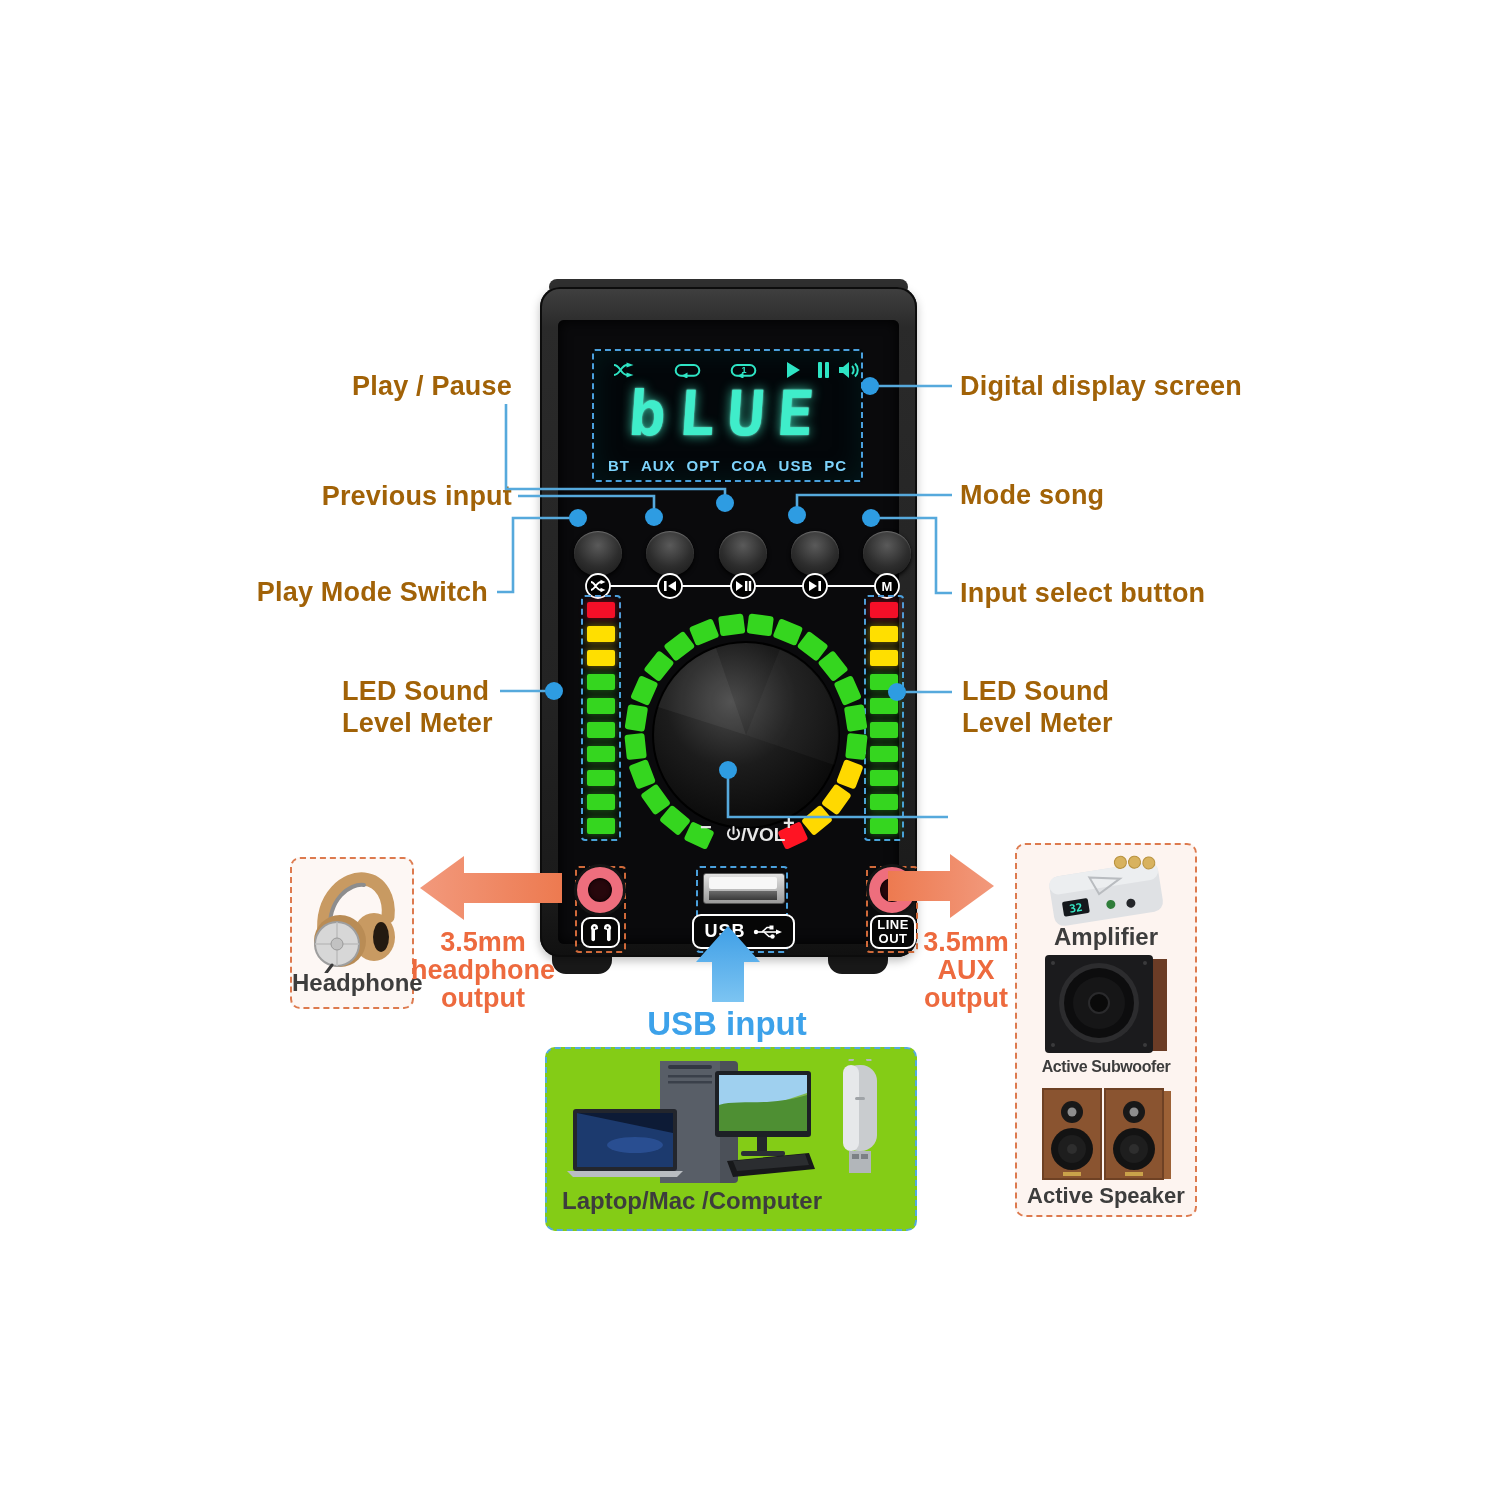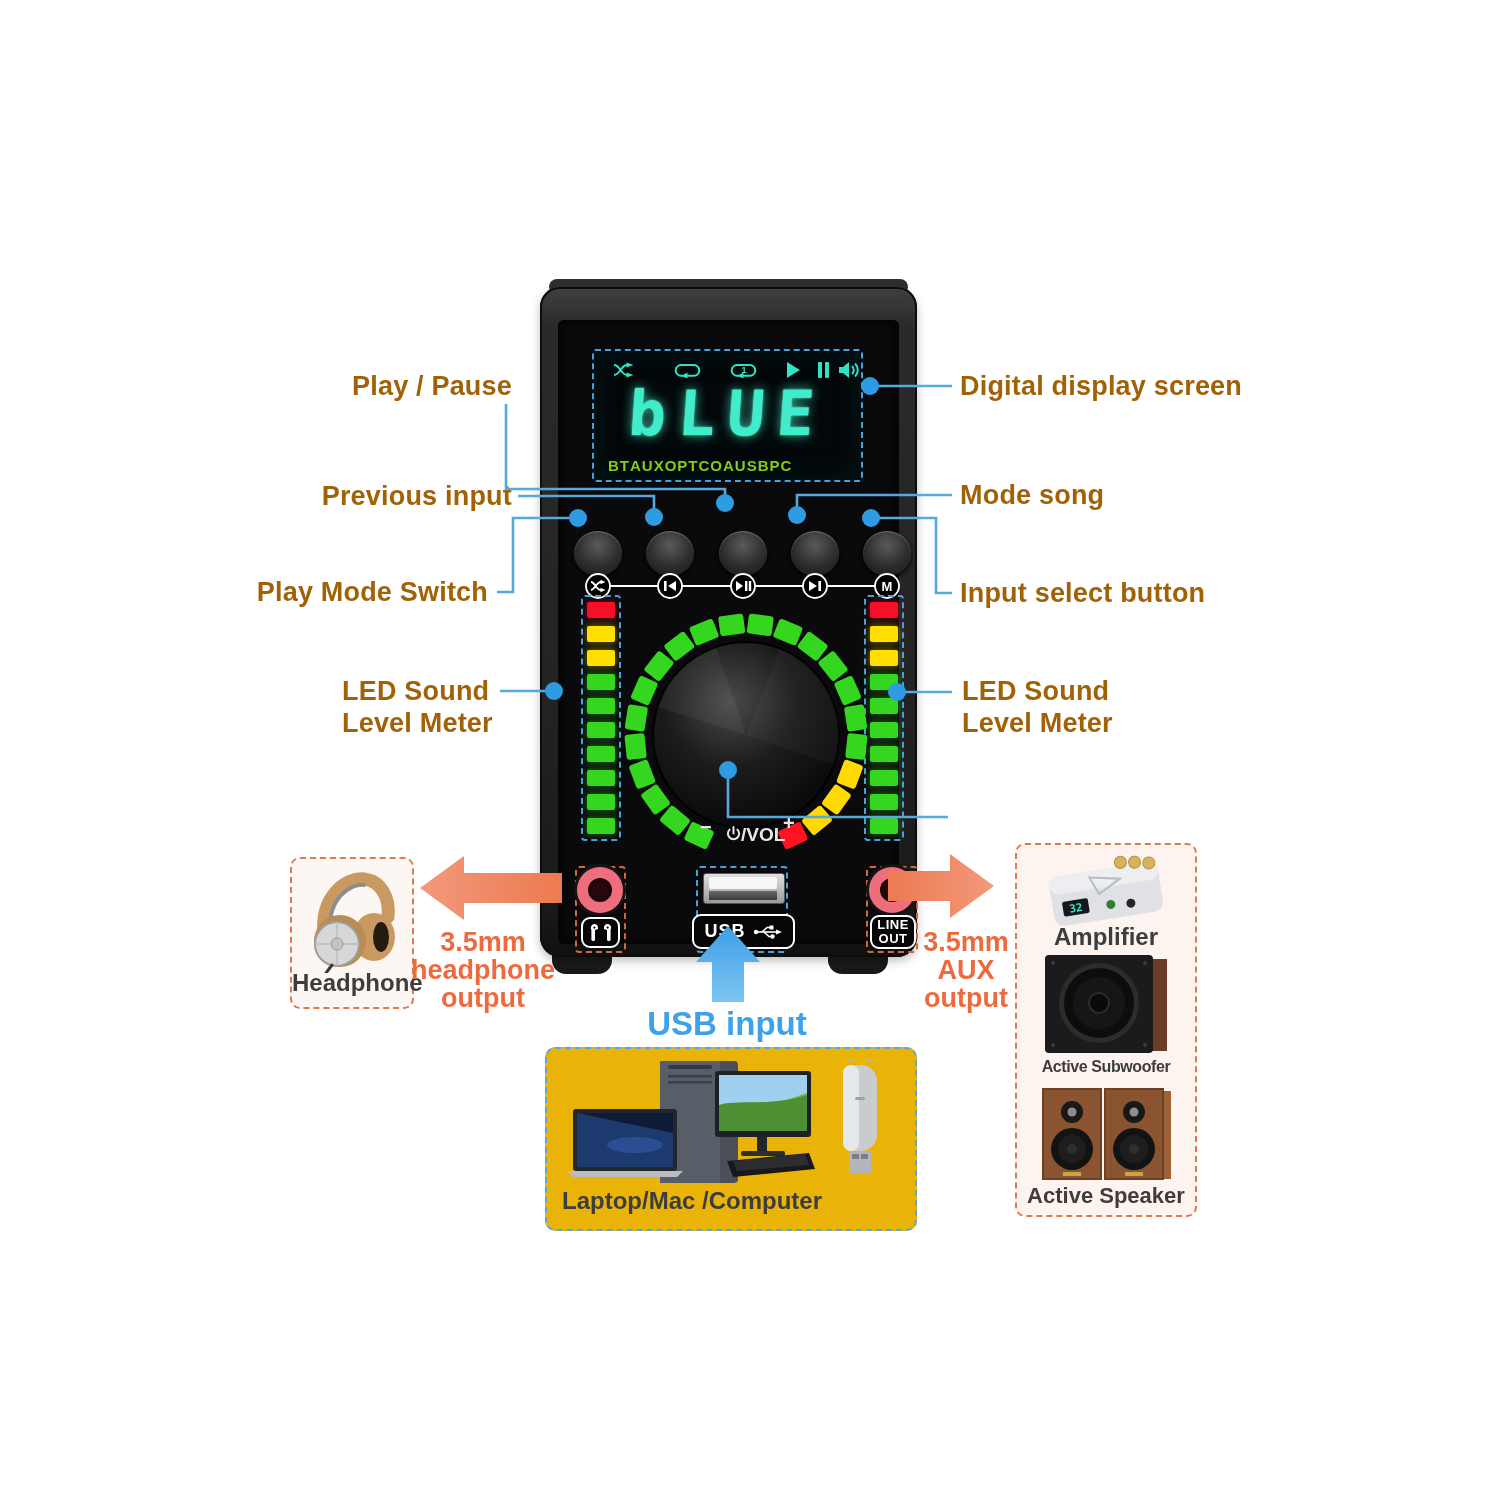--- a/index.html
+++ b/index.html
@@ -21,22 +21,22 @@
   
   #display{position:absolute;left:34px;top:29px;width:267px;height:129px;border:2px dashed #4aa0dd;border-radius:3px;
            background:#03070a;box-shadow:inset 0 0 28px rgba(0,70,70,.28);}
   .dicon{position:absolute;top:10px;}
   .dicon svg{stroke:#2ee4c4;fill:none;stroke-width:2;}
   .dfill{fill:#2ee4c4 !important;stroke:none !important;}
   #disp-main{position:absolute;left:0;top:26px;width:100%;text-align:center;
              font-family:"DejaVu Sans Mono",monospace;font-weight:bold;font-size:62px;color:#3fedca;
              letter-spacing:12px;transform:skewX(-4deg);
              text-shadow:0 0 12px rgba(64,240,200,.8),0 0 2px #9ffce8;}
-  #sources{position:absolute;left:0;bottom:6px;width:100%;display:flex;justify-content:flex-start;
-           padding:0 14px;box-sizing:border-box;font-weight:bold;font-size:15px;color:#84cc16;letter-spacing:1px;}
+  #sources{position:absolute;left:0;bottom:6px;width:100%;display:flex;justify-content:space-between;
+           padding:0 14px;box-sizing:border-box;font-weight:bold;font-size:15px;color:#7dd3fc;letter-spacing:1px;}
   
   .pbtn{position:absolute;width:48px;height:45px;border-radius:50%;
         background:radial-gradient(circle at 50% 32%,#5a5a5a,#2d2d2d 55%,#161616);
         box-shadow:0 2px 4px #000, inset 0 1px 1px rgba(255,255,255,.25);}
   .icirc{position:absolute;top:252px;width:28px;height:28px;}
   .icirc svg{stroke:#fff;fill:none;stroke-width:1.8;}
   .wfill{fill:#fff !important;stroke:none !important;}
   #icon-rail{position:absolute;left:40px;top:265px;width:289px;height:2px;background:#fff;}
   
   .meter{position:absolute;width:40px;height:246px;border:2px dashed #4aa0dd;border-radius:4px;
@@ -46,21 +46,21 @@
   #vol-row{position:absolute;left:128px;top:500px;width:120px;color:#e8e8e8;}
   
   .jack-dash-o{position:absolute;top:546px;height:87px;border:2px dashed #d06a3a;border-radius:4px;box-sizing:border-box;}
   .jack-dash-b{position:absolute;top:546px;height:87px;border:2px dashed #4aa0dd;border-radius:4px;box-sizing:border-box;}
   .jack-ring{position:absolute;width:24px;height:24px;border-radius:50%;background:#27070c;
              border:11px solid #ee6e7d;box-shadow:0 0 0 3px #141414, inset 0 0 4px #000;}
   .tag{position:absolute;border:2px solid #fff;border-radius:9px;background:#060606;color:#fff;
        display:flex;align-items:center;justify-content:center;box-sizing:border-box;}
   
   .box-o{position:absolute;border:2px dashed #dd7a4e;border-radius:10px;}
-  .box-b{position:absolute;border:2px dashed #55a9df;border-radius:10px;background:#eab308;}
+  .box-b{position:absolute;border:2px dashed #55a9df;border-radius:10px;background:#84cc16;}
 </style>
 </head>
 <body>
 
 <div id="canvas">
 
   <div class="lbl" style="right:988px;top:371px;">Play / Pause</div>
   <div class="lbl" style="right:988px;top:481px;">Previous input</div>
   <div class="lbl" style="right:1012px;top:577px;">Play Mode Switch</div>
   <div class="lbl lbl2" style="left:342px;top:675px;">

